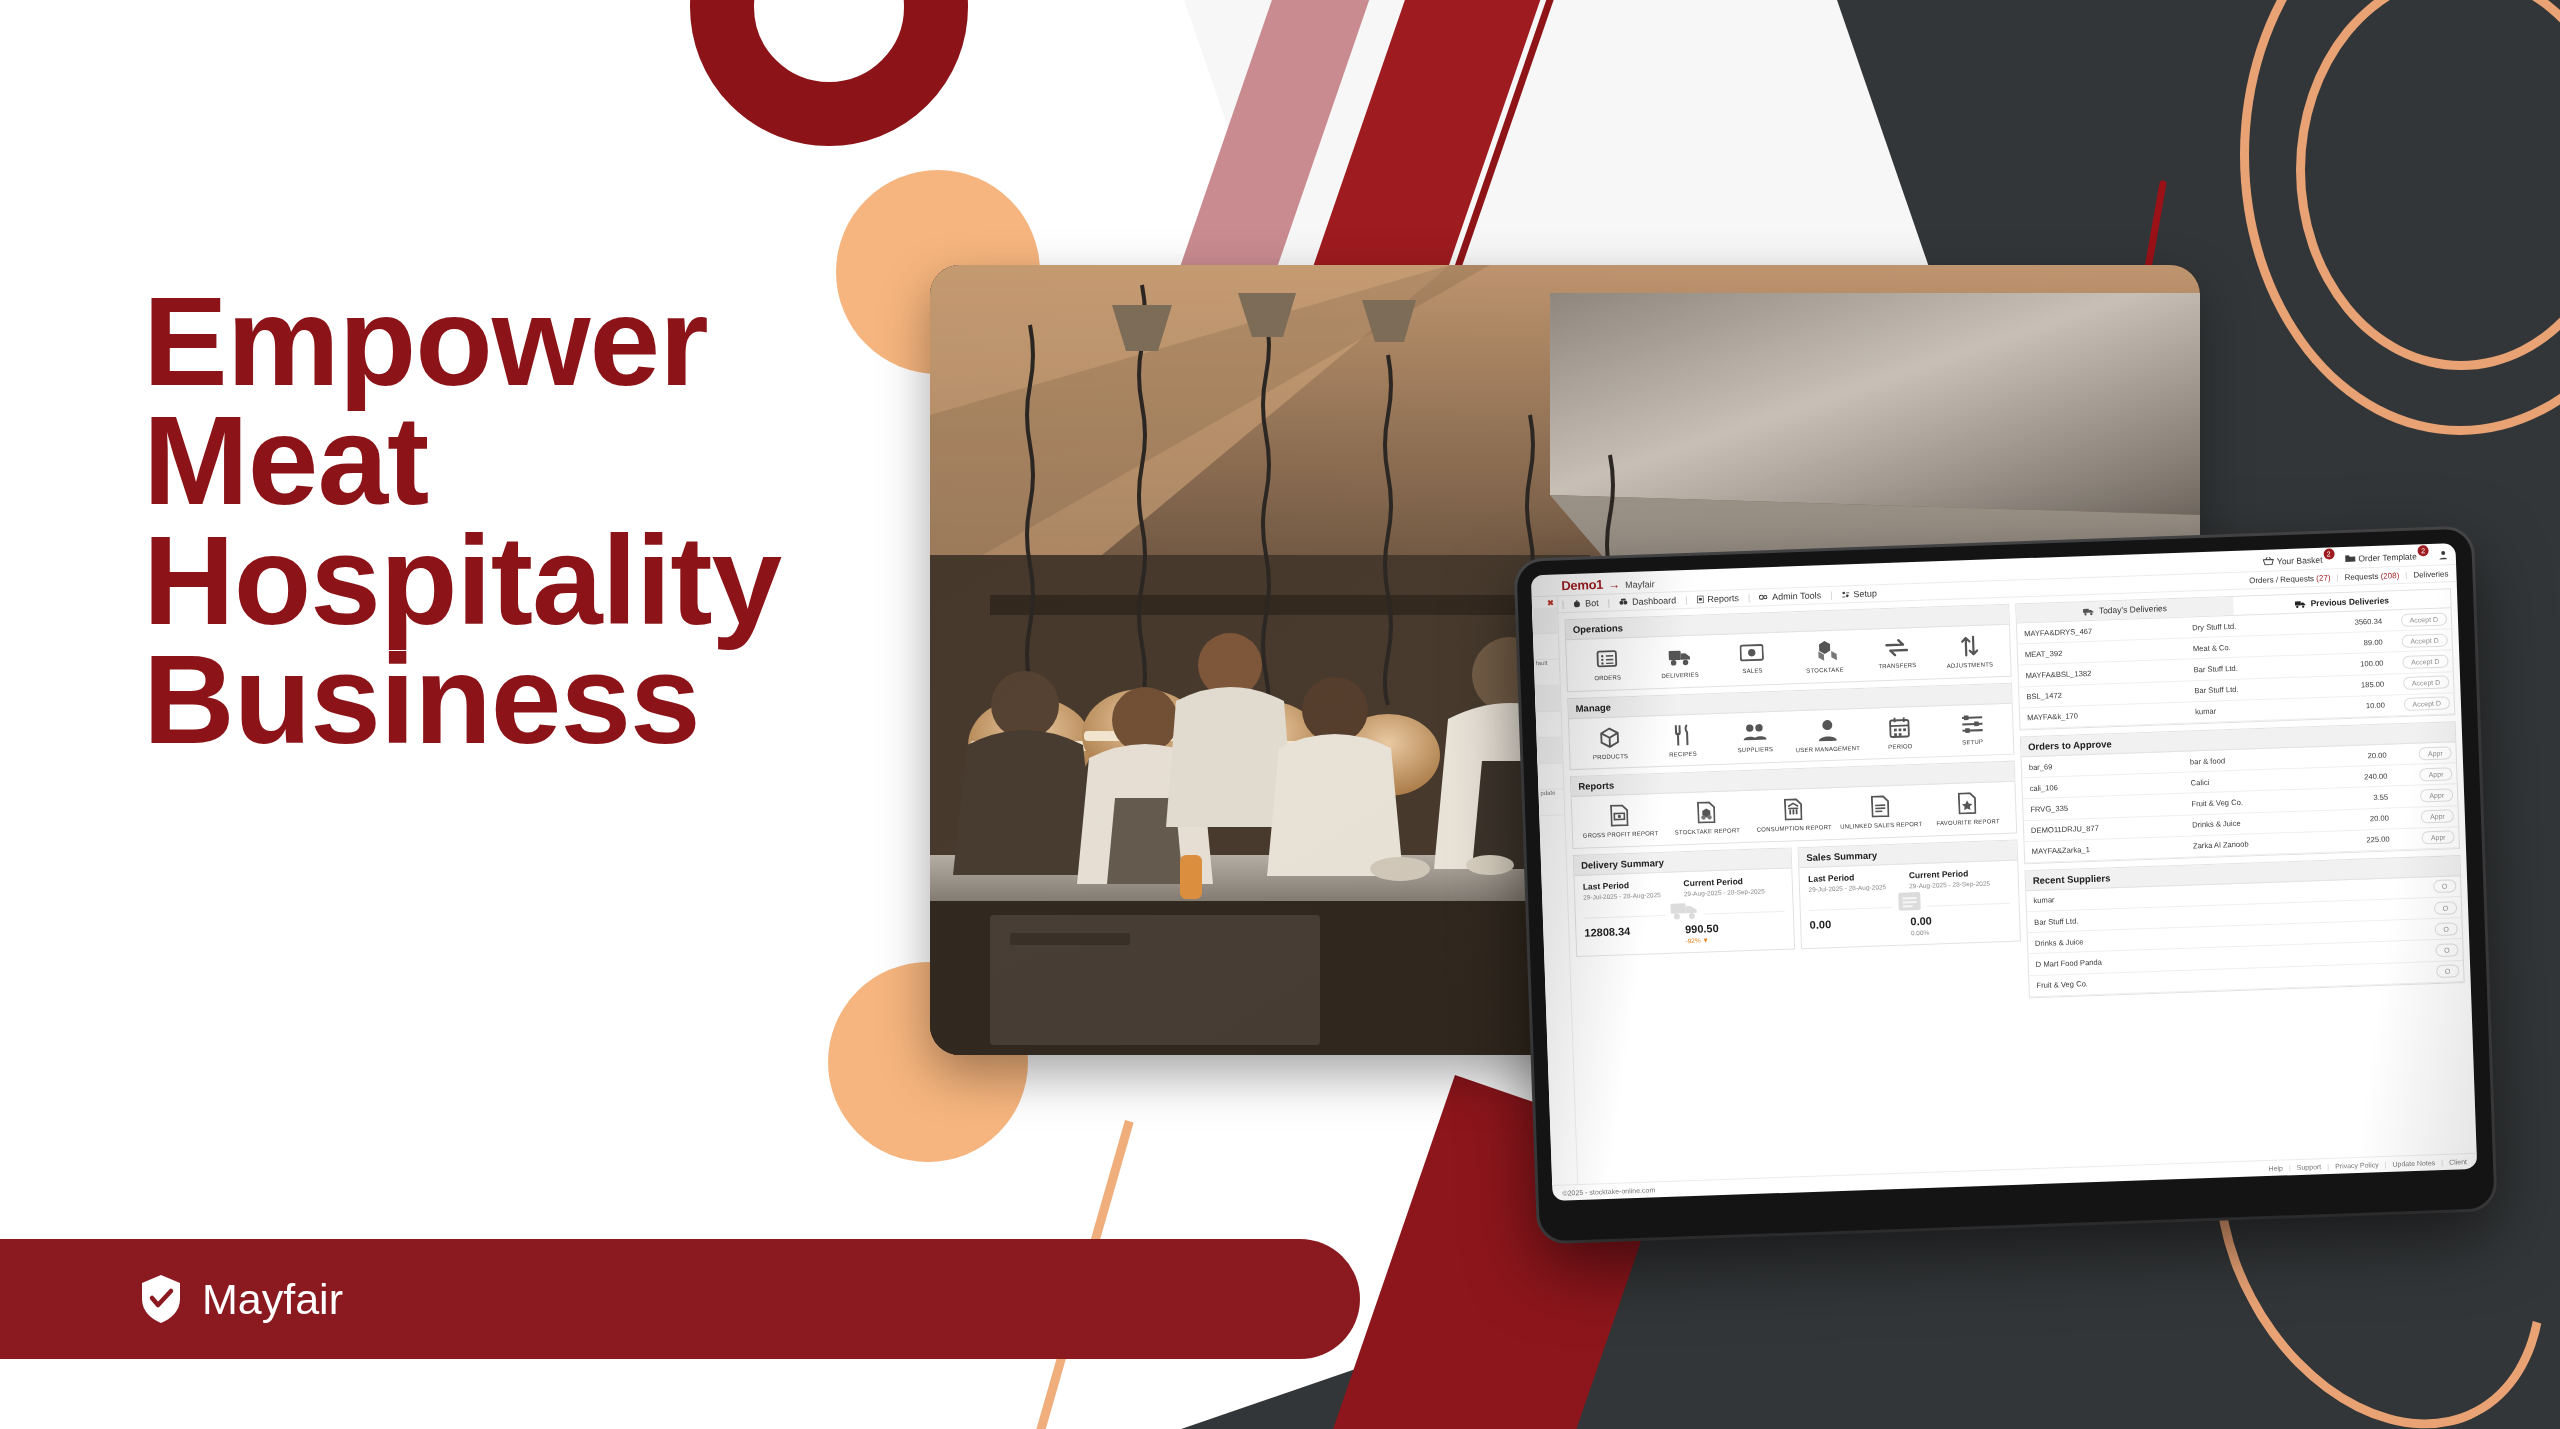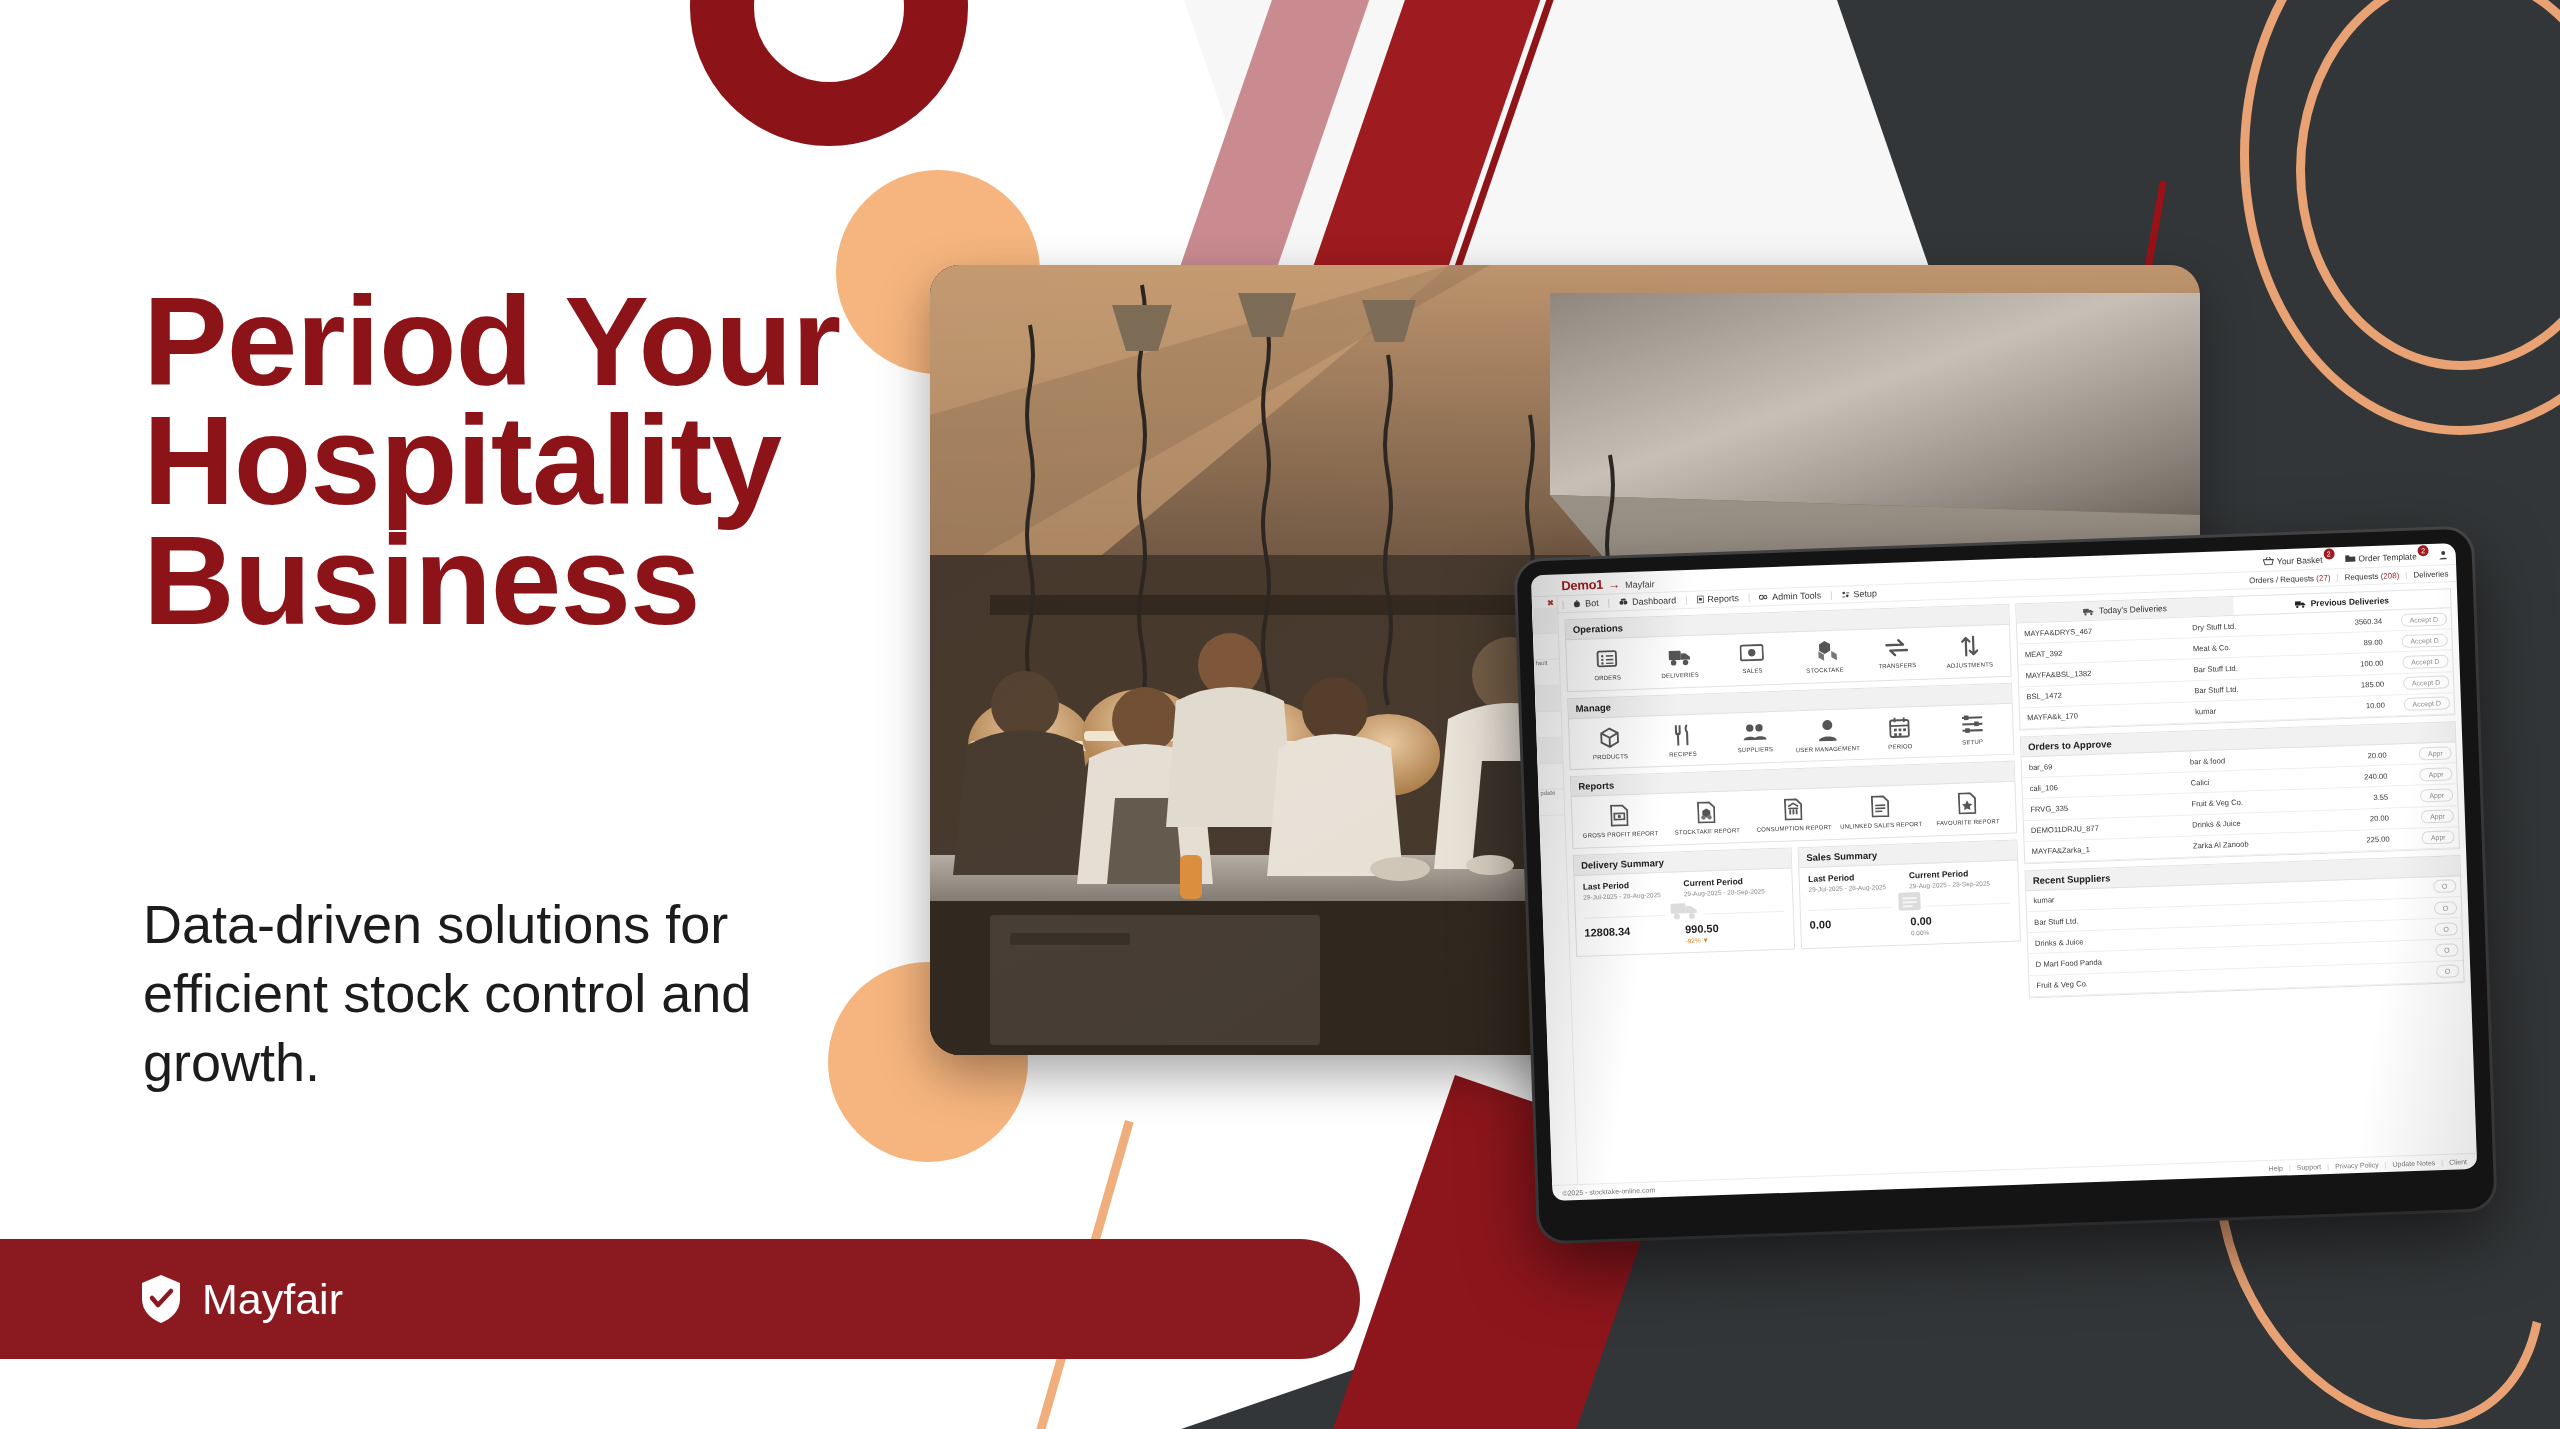--- a/index.html
+++ b/index.html
@@ -306,22 +306,21 @@
   <div class="thin-red-line-2"></div>
   <div class="red-donut"></div>
   <div class="orange-circle-top"></div>
   <div class="orange-circle-bottom"></div>
   <div class="copper-arc-outer"></div>
   <div class="copper-arc-inner"></div>
   <div class="copper-arc-low"></div>
   <div class="orange-diag-line"></div>
   <div class="red-diag-big"></div>
 
-  <h1 class="headline">Period Your Hospitality Business</h1>
-  <p class="subhead">Data-driven solutions for efficient stock control and growth.</p>
+  <h1 class="headline">Empower Meat Hospitality Business</h1>
 
   <div class="photo">
     <svg viewBox="0 0 1270 790" preserveAspectRatio="xMidYMid slice" aria-hidden="true">
       <defs>
         <linearGradient id="wall" x1="0" y1="0" x2="0" y2="1">
           <stop offset="0" stop-color="#c49a73"></stop>
             <stop offset="1" stop-color="#6b5442"></stop>
         </linearGradient>
         <linearGradient id="hood" x1="0" y1="0" x2="1" y2="1">
           <stop offset="0" stop-color="#8e8a85"></stop>

